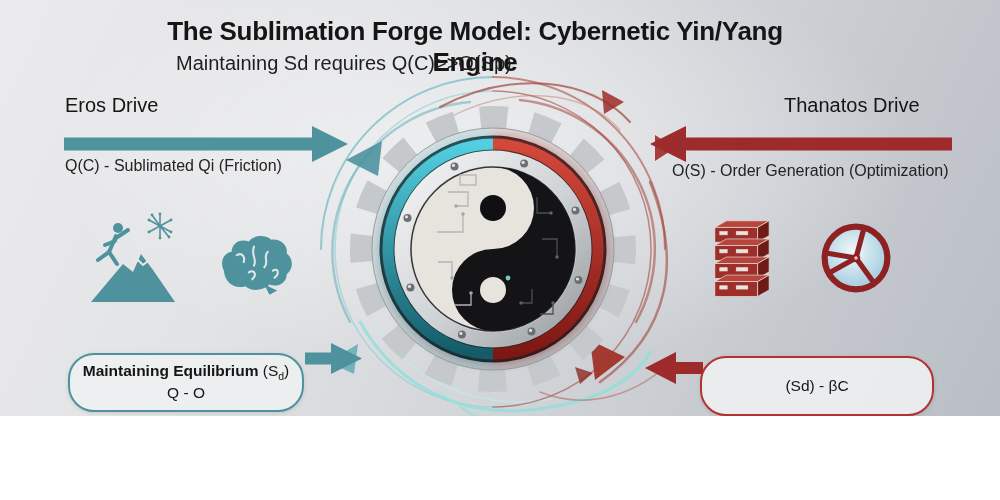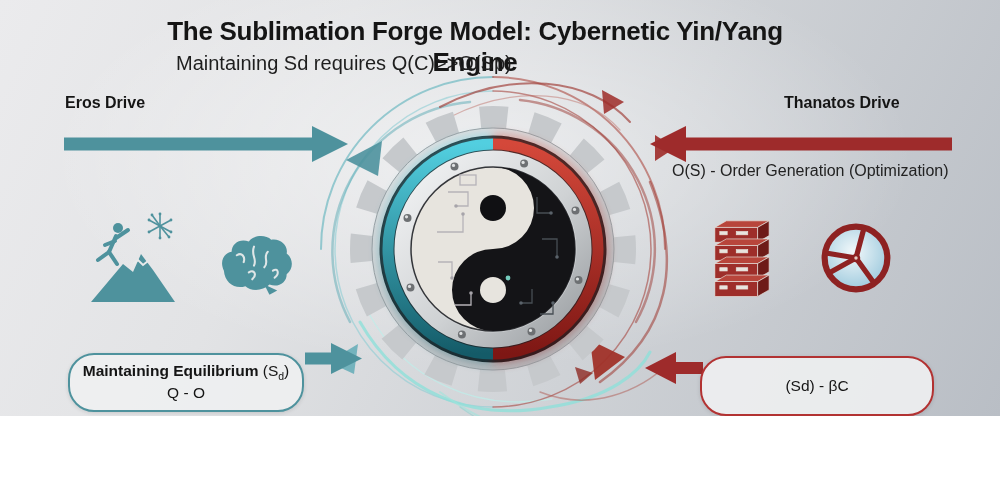--- a/index.html
+++ b/index.html
@@ -14,21 +14,21 @@
   body{font-family:"Liberation Sans", sans-serif;color:var(--ink);}
   .stage{
     position:relative;width:1000px;height:416px;overflow:hidden;
     background:
       radial-gradient(ellipse 620px 300px at 48% 38%, rgba(255,255,255,0.55), rgba(255,255,255,0) 70%),
       linear-gradient(115deg,#ebebed 0%, #e2e3e5 30%, #cfd2d6 62%, #b9bec5 100%);
   }
   .abs{position:absolute;}
   .page-title{left:150px;top:16px;width:650px;text-align:center;font-size:26px;font-weight:800;letter-spacing:-0.3px;z-index:4;}
   .subtitle{left:176px;top:52px;font-size:20px;color:#1e1e1e;z-index:4;}
-  .drive-heading{font-size:16px;font-weight:700;z-index:4;}
+  .drive-heading{font-size:20px;font-weight:400;z-index:4;}
   .eros-heading{left:65px;top:94px;}
   .thanatos-heading{left:784px;top:94px;}
   .caption{font-size:16px;color:#222;z-index:4;}
   .eros-caption{left:65px;top:157px;}
   .thanatos-caption{left:672px;top:162px;}
   .mitigation-caption{left:664px;top:304px;width:318px;text-align:center;font-size:16px;z-index:4;}
   svg{display:block;}
   .center-svg{left:290px;top:62px;z-index:1;}
   .harrow{z-index:2;}
   .eros-arrow{left:64px;top:124px;}
@@ -59,20 +59,21 @@
 
 <div class="stage">
 
   <h1 class="abs page-title">The Sublimation Forge Model: Cybernetic Yin/Yang Engine</h1>
   <div class="abs subtitle">Maintaining Sd requires Q(C)&gt;&gt;O(Sp)</div>
 
   <h2 class="abs drive-heading eros-heading">Eros Drive</h2>
   <svg class="abs harrow eros-arrow" width="285" height="40" viewBox="0 0 285 40">
     <polygon class="teal-fill" points="0,13.5 248,13.5 248,2 284,20 248,38 248,26.5 0,26.5"></polygon>
   </svg>
+  <div class="abs caption eros-caption">Q(C) - Sublimated Qi (Friction)</div>
 
   <h2 class="abs drive-heading thanatos-heading">Thanatos Drive</h2>
   <svg class="abs harrow thanatos-arrow" width="302" height="40" viewBox="0 0 302 40">
     <polygon class="red-fill" points="302,13.5 36,13.5 36,2 0,20 36,38 36,26.5 302,26.5"></polygon>
   </svg>
   <div class="abs caption thanatos-caption">O(S) - Order Generation (Optimization)</div>
 
   <svg class="abs center-svg" width="480" height="380" viewBox="0 0 480 380">
     <defs>
       <radialGradient id="silverBody" cx="40%" cy="35%" r="75%">

